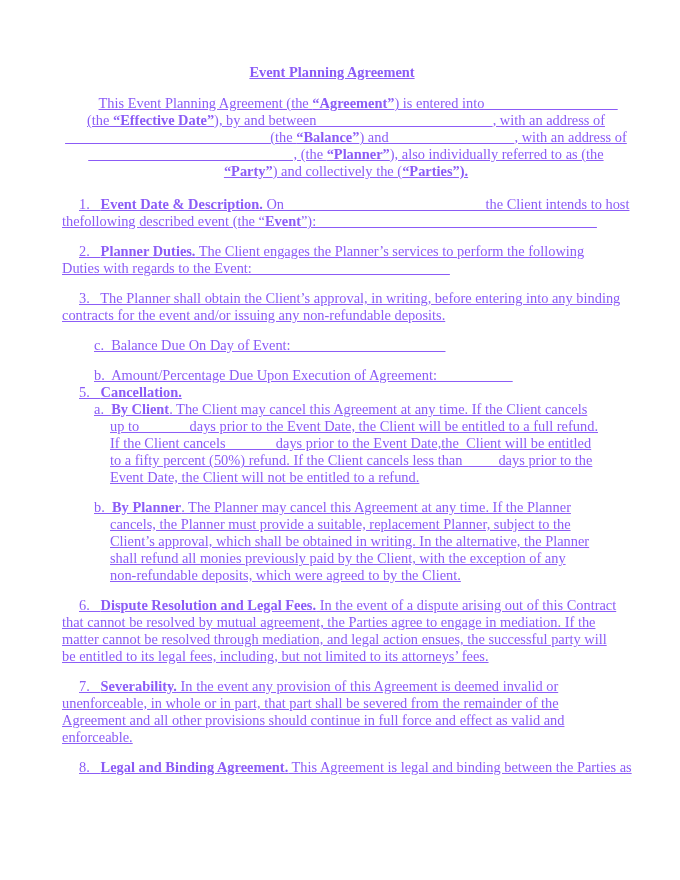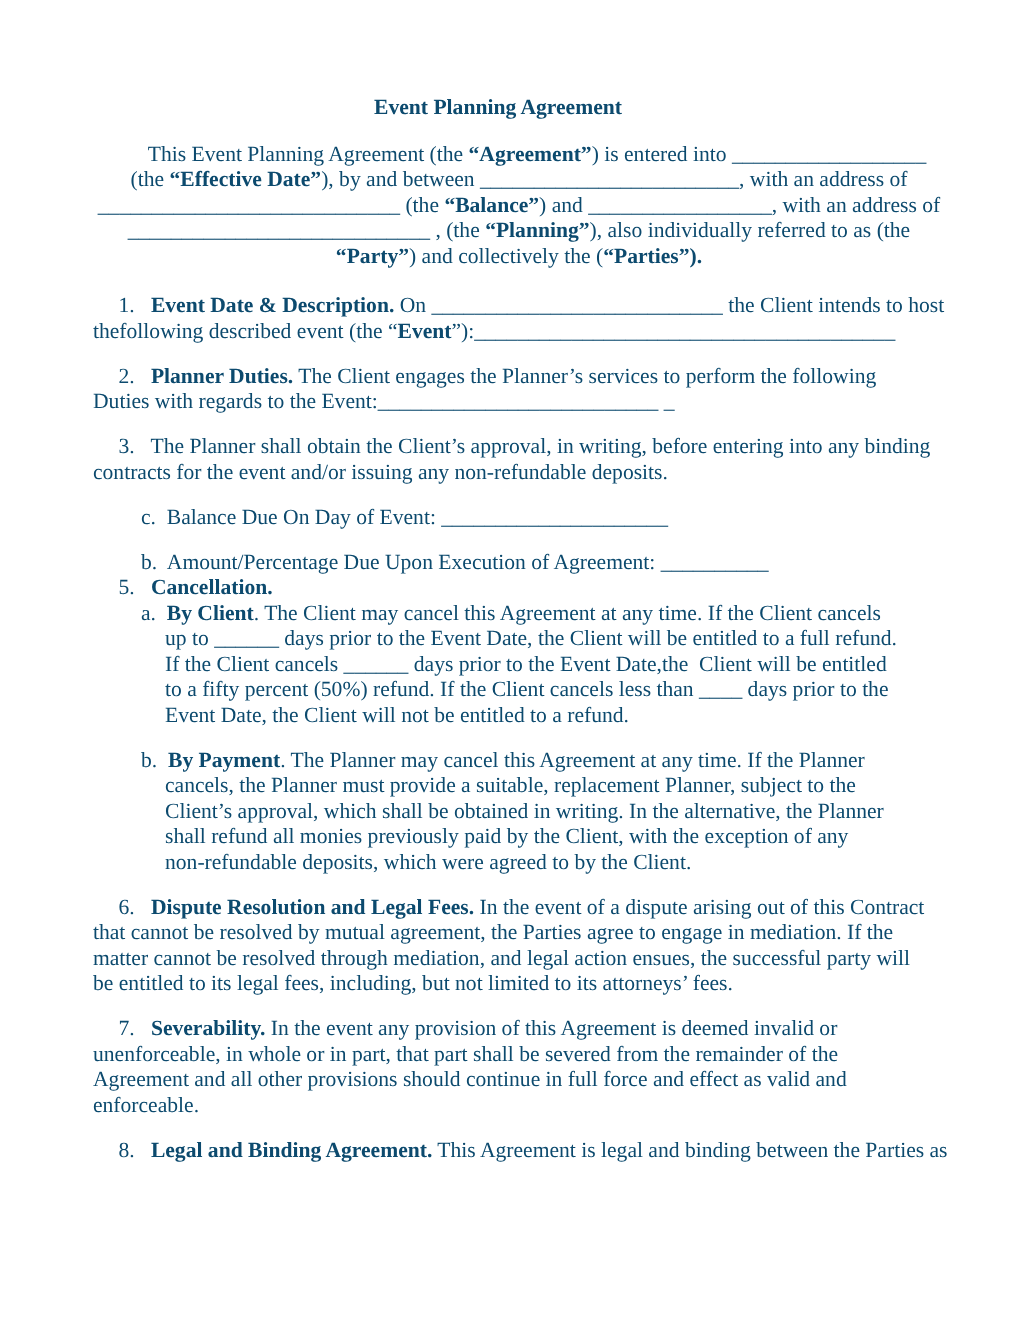--- a/index.html
+++ b/index.html
@@ -8,24 +8,25 @@
     height: 880px;
     background: #ffffff;
     overflow: hidden;
   }
   .page {
     box-sizing: border-box;
     width: 680px;
     height: 880px;
     padding: 64px 22px 0 34px;
     background: #ffffff;
-    color: #0c4a6e;
+    color: #8b5cf6;
     font-family: "Liberation Serif", "DejaVu Serif", serif;
     font-size: 14.4px;
     line-height: 17px;
+    text-decoration: underline;
     -webkit-font-smoothing: antialiased;
   }
   .title {
     font-weight: bold;
     text-align: center;
     font-size: 14.4px;
     margin: 0 28px 14px 0;
   }
   p.para {
     margin: 0 0 13px 0;
@@ -51,42 +52,42 @@
 </style>
 </head>
 <body>
 
 <div class="page">
   <h1 class="title">Event Planning Agreement</h1>
 
   <p class="para intro"><span>This Event Planning Agreement (the </span><b>“Agreement”</b><span>) is entered into __________________
 (the </span><b>“Effective Date”</b><span>), by and between ________________________, with an address of
 ____________________________ (the </span><b>“Balance”</b><span>) and _________________, with an address of
-____________________________ , (the </span><b>“Planning”</b><span>), also individually referred to as (the
+____________________________ , (the </span><b>“Planner”</b><span>), also individually referred to as (the
 </span><b>“Party”</b><span>) and collectively the (</span><b>“Parties”).</b></p>
 
   <p class="para num"><span>1.   </span><b>Event Date &amp; Description.</b><span> On ___________________________ the Client intends to host
 thefollowing described event (the “</span><b>Event</b><span>”):_______________________________________</span></p>
 
   <p class="para num"><span>2.   </span><b>Planner Duties.</b><span> The Client engages the Planner’s services to perform the following
 Duties with regards to the Event:__________________________ _</span></p>
 
   <p class="para num"><span>3.   The Planner shall obtain the Client’s approval, in writing, before entering into any binding
 contracts for the event and/or issuing any non-refundable deposits.</span></p>
 
   <p class="para sub gap"><span>c.  Balance Due On Day of Event: _____________________</span></p>
   <p class="para sub"><span>b.  Amount/Percentage Due Upon Execution of Agreement: __________</span></p>
 
   <p class="para num tight"><span>5.   </span><b>Cancellation.</b></p>
   <p class="para sub gap"><span>a.  </span><b>By Client</b><span>. The Client may cancel this Agreement at any time. If the Client cancels
 up to ______ days prior to the Event Date, the Client will be entitled to a full refund.
 If the Client cancels ______ days prior to the Event Date,the  Client will be entitled
 to a fifty percent (50%) refund. If the Client cancels less than ____ days prior to the
 Event Date, the Client will not be entitled to a refund.</span></p>
-  <p class="para sub gap"><span>b.  </span><b>By Payment</b><span>. The Planner may cancel this Agreement at any time. If the Planner
+  <p class="para sub gap"><span>b.  </span><b>By Planner</b><span>. The Planner may cancel this Agreement at any time. If the Planner
 cancels, the Planner must provide a suitable, replacement Planner, subject to the
 Client’s approval, which shall be obtained in writing. In the alternative, the Planner
 shall refund all monies previously paid by the Client, with the exception of any
 non-refundable deposits, which were agreed to by the Client.</span></p>
 
   <p class="para num"><span>6.   </span><b>Dispute Resolution and Legal Fees.</b><span> In the event of a dispute arising out of this Contract
 that cannot be resolved by mutual agreement, the Parties agree to engage in mediation. If the
 matter cannot be resolved through mediation, and legal action ensues, the successful party will
 be entitled to its legal fees, including, but not limited to its attorneys’ fees.</span></p>
 

